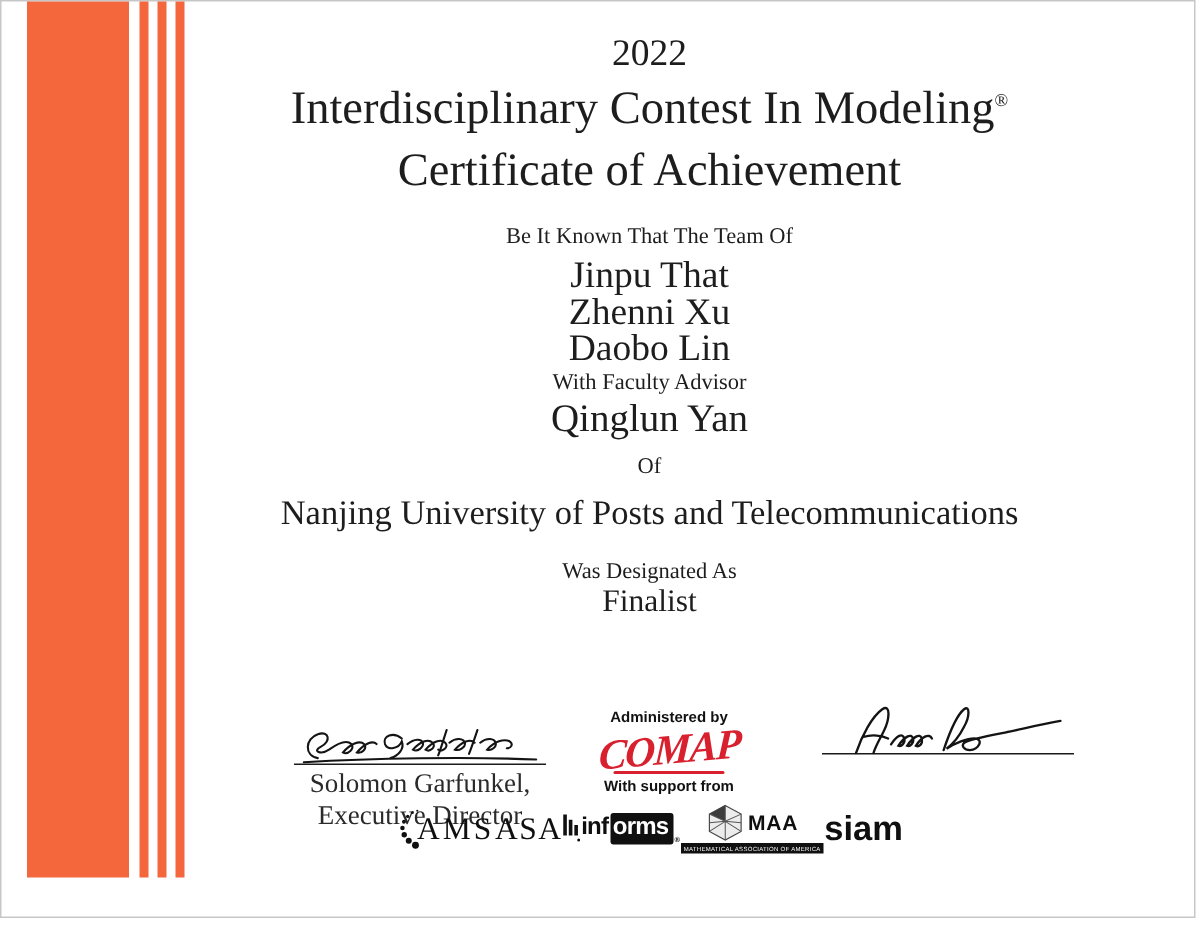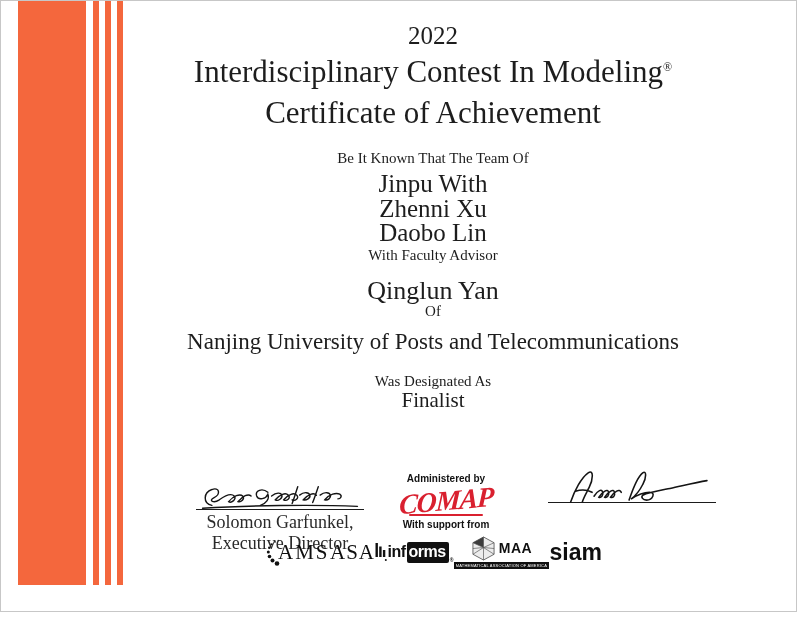--- a/index.html
+++ b/index.html
@@ -23,21 +23,21 @@
   .year        { top:22px;  font-size:25px; }
   .title       { top:54px;  font-size:31px; }
   .title sup   { font-size:12px; }
   .subtitle    { top:95px;  font-size:31px; }
   .small-label { font-size:15px; }
   .team-intro  { top:150px; }
   .member0     { top:170px; font-size:25px; }
   .member1     { top:195px; font-size:25px; }
   .member2     { top:219px; font-size:25px; }
   .advisor-intro { top:247px; }
-  .advisor     { top:264px; font-size:26px;margin-top:12px; }
+  .advisor     { top:264px; font-size:26px; }
   .of-label    { top:303px; }
   .institution { top:329px; font-size:23px; }
   .designated  { top:373px; }
   .designation { top:388px; font-size:21px; }
 
   .sig-block { position:absolute; text-align:center; }
   .sig-left  { left:196px; top:483px; width:168px; }
   .sig-right { left:548px; top:467px; width:168px; }
   .sig-art   { display:block; margin:0 auto; }
   .sig-line  { border-bottom:1.5px solid #1b1b1b; margin-top:-2px; }
@@ -88,21 +88,21 @@
   <div class="bar stripe1" style="background: rgb(244, 103, 61);"></div>
   <div class="bar stripe2" style="background: rgb(244, 103, 61);"></div>
   <div class="bar stripe3" style="background: rgb(244, 103, 61);"></div>
 
   <div class="content">
     <div class="line year">2022</div>
     <div class="line title"><span>Interdisciplinary Contest In Modeling</span><sup>®</sup></div>
     <div class="line subtitle">Certificate of Achievement</div>
 
     <div class="line small-label team-intro">Be It Known That The Team Of</div>
-    <div class="line member0">Jinpu With</div>
+    <div class="line member0">Jinpu That</div>
     <div class="line member1">Zhenni Xu</div>
     <div class="line member2">Daobo Lin</div>
 
     <div class="line small-label advisor-intro">With Faculty Advisor</div>
     <div class="line advisor">Qinglun Yan</div>
 
     <div class="line small-label of-label">Of</div>
     <div class="line institution">Nanjing University of Posts and Telecommunications</div>
 
     <div class="line small-label designated">Was Designated As</div>

